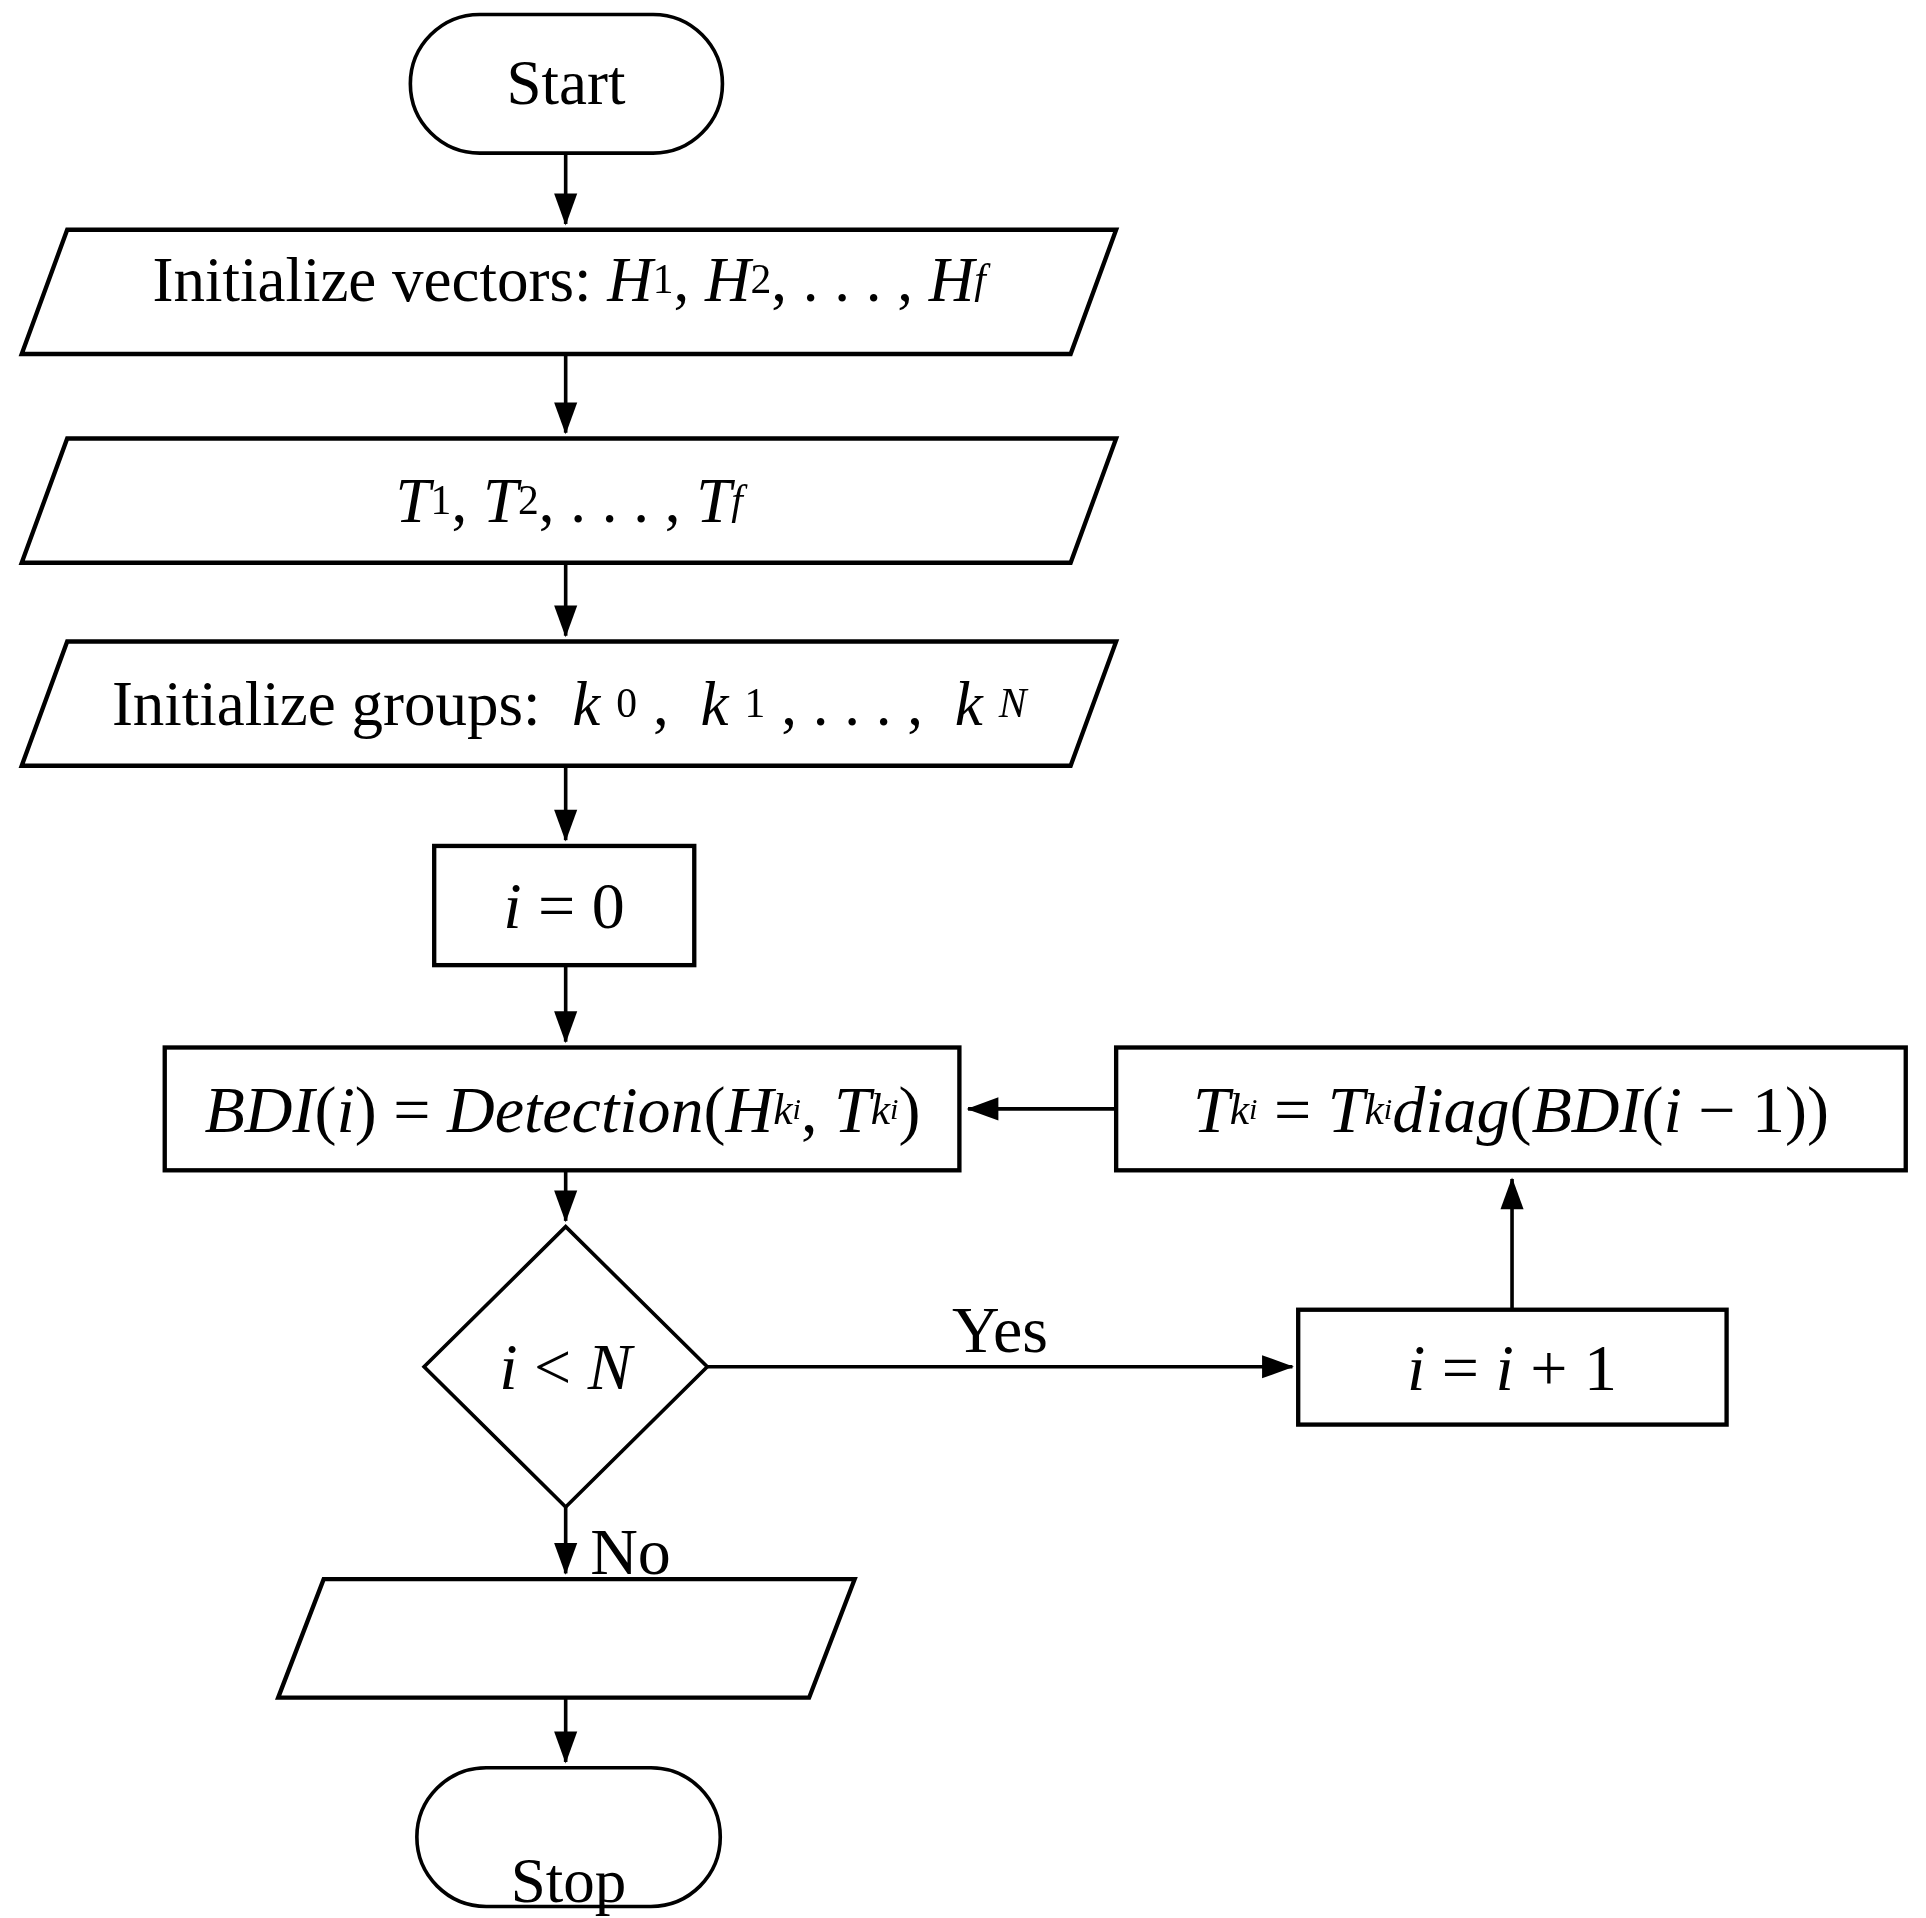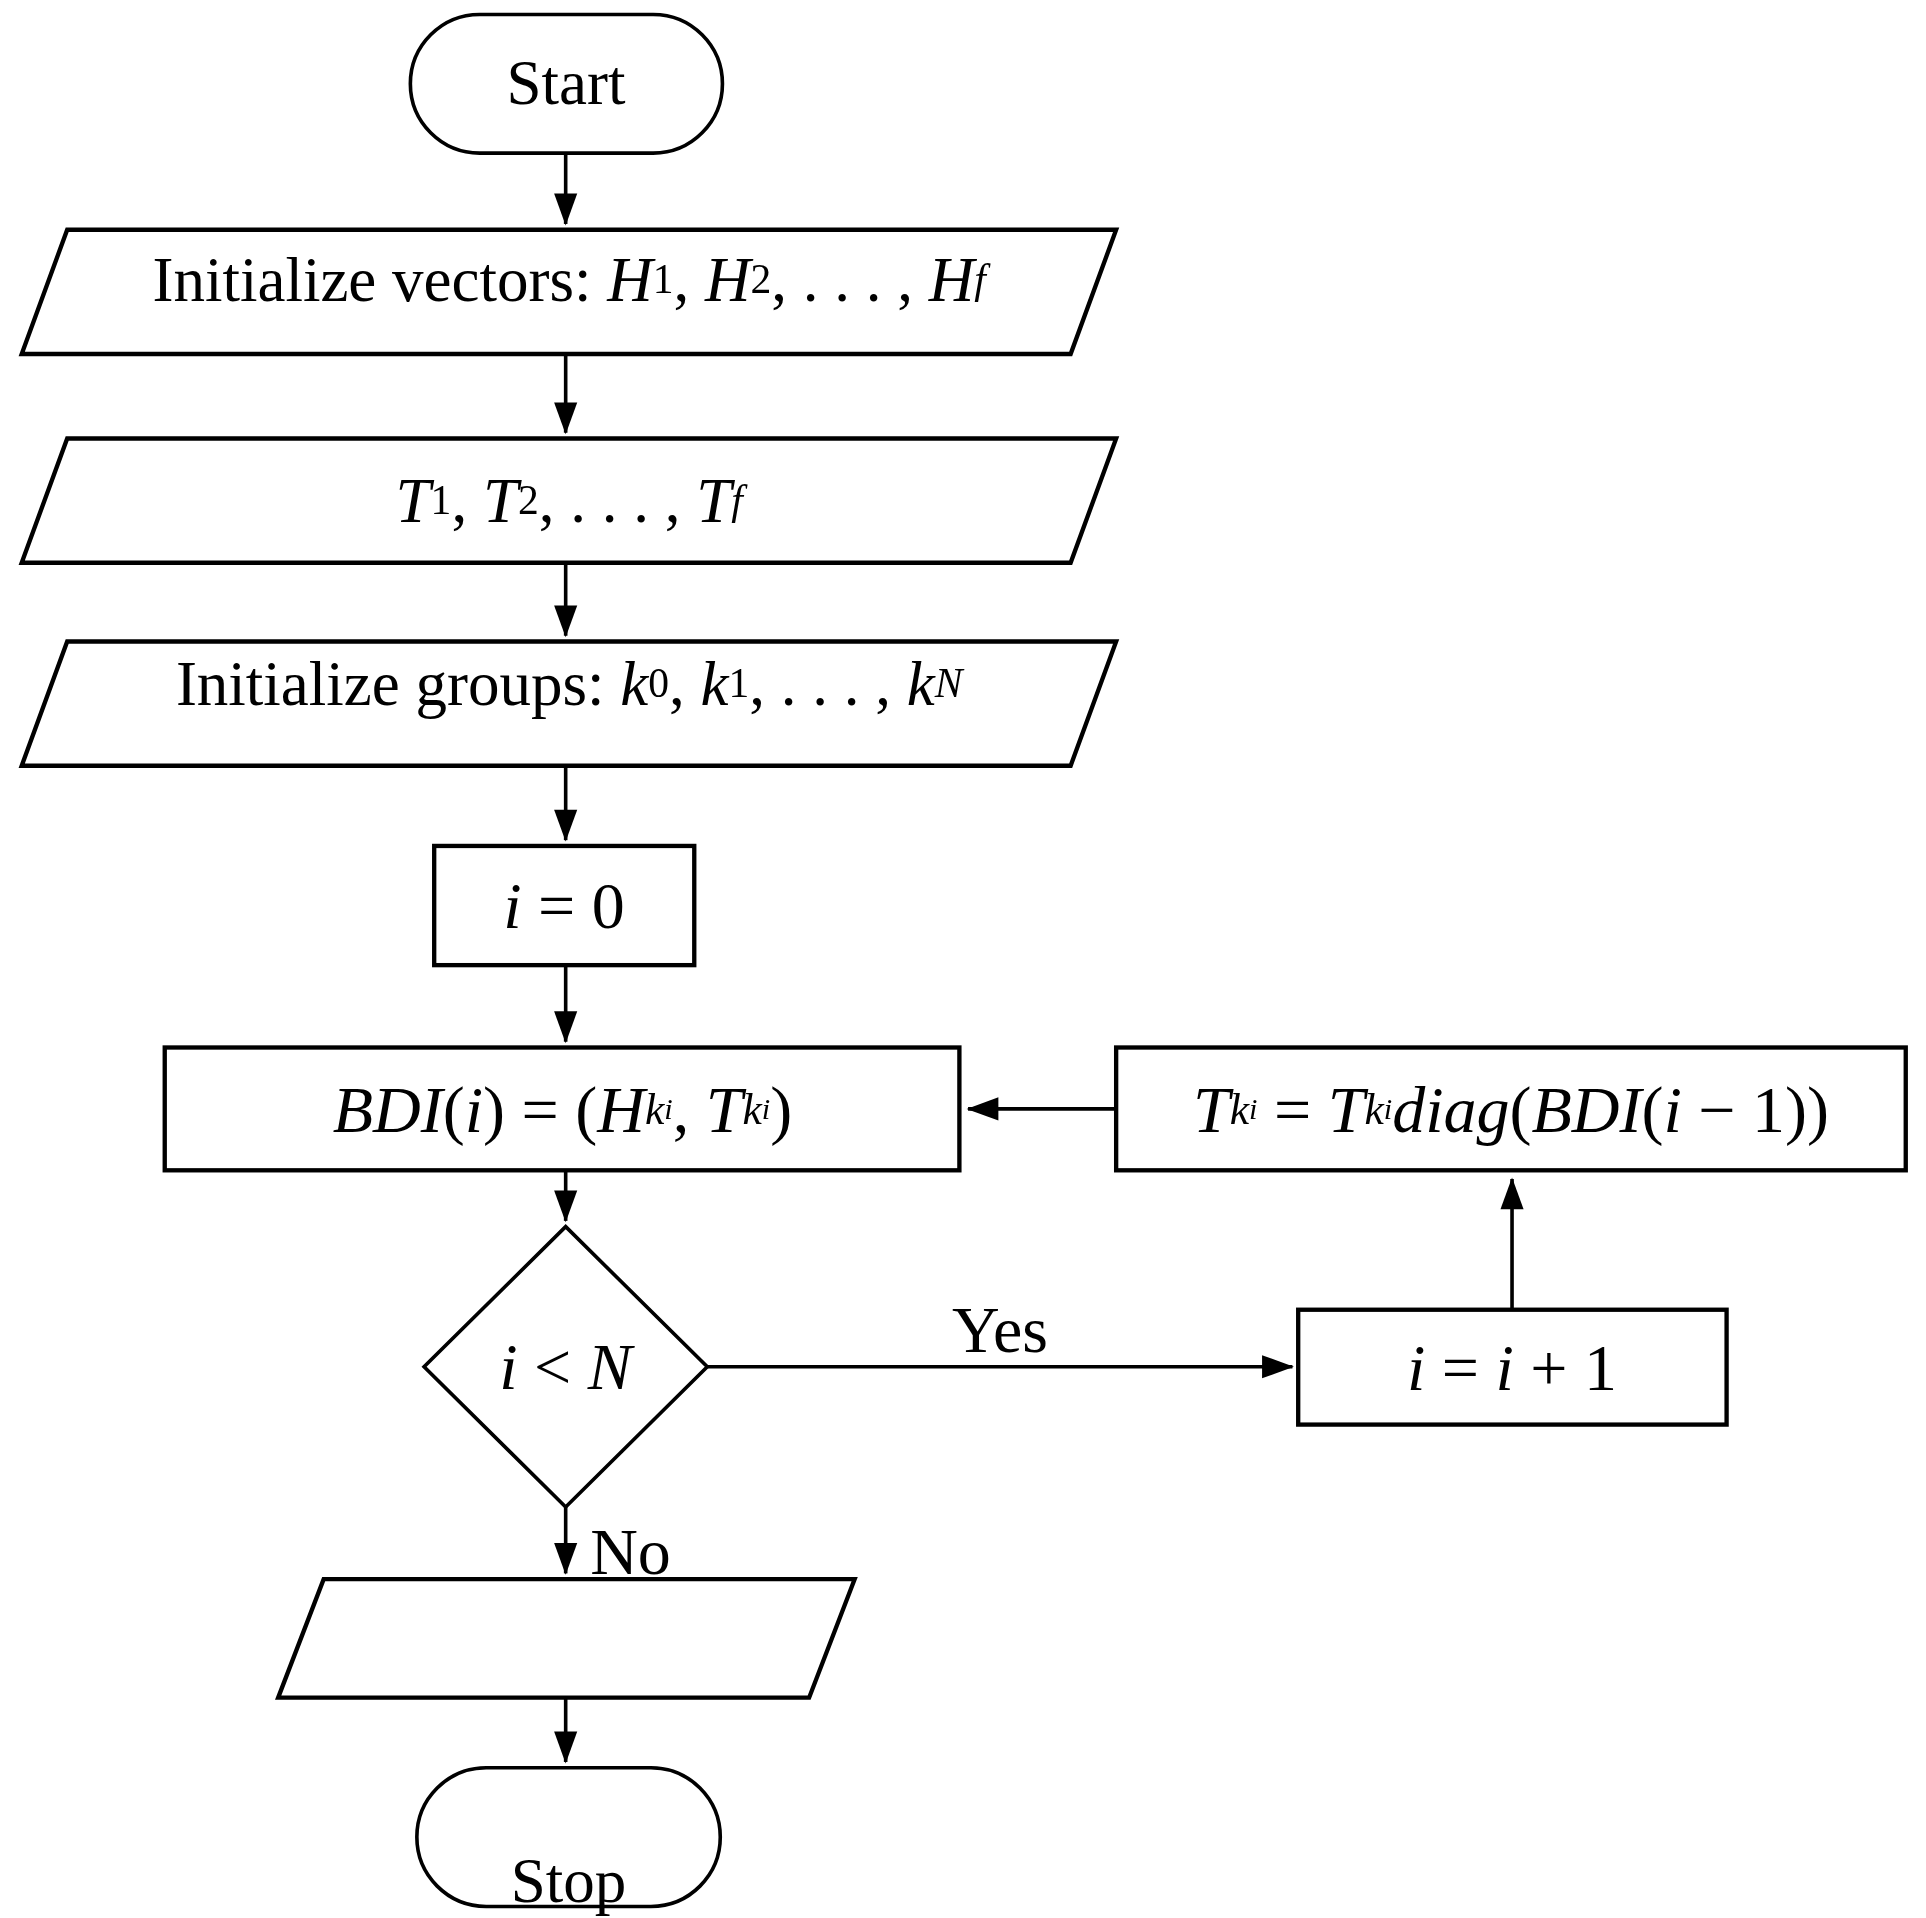--- a/index.html
+++ b/index.html
@@ -125,21 +125,21 @@
       <span class="sg-it">T</span>
       <span class="sg-sub">1</span>
       <span class="sg-rm">, </span>
       <span class="sg-it">T</span>
       <span class="sg-sub">2</span>
       <span class="sg-rm">, . . . , </span>
       <span class="sg-it">T</span>
       <span class="sg-isub">f</span>
     </div>
 
-  <div class="node-label big" style="left:21.7px; top:622px; width:1095px; height:124px;">
+  <div class="node-label big" style="left:21.7px; top:642px; width:1095px; height:124px;gap:16px;">
       <span class="sg-rm">Initialize groups: </span>
       <span class="sg-it">k</span>
       <span class="sg-sub">0</span>
       <span class="sg-rm">, </span>
       <span class="sg-it">k</span>
       <span class="sg-sub">1</span>
       <span class="sg-rm">, . . . , </span>
       <span class="sg-it">k</span>
       <span class="sg-isub">N</span>
     </div>
@@ -147,20 +147,21 @@
   <div class="node-label" style="left:434px; top:846px; width:260px; height:119px;">
       <span class="sg-it">i</span>
       <span class="sg-rm"> = 0</span>
     </div>
 
   <div class="node-label" style="left:165px; top:1048px; width:795px; height:123px;">
       <span class="sg-it">BDI</span>
       <span class="sg-rm">(</span>
       <span class="sg-it">i</span>
       <span class="sg-rm">) = </span>
+      <span class="sg-it">Detection</span>
       <span class="sg-rm">(</span>
       <span class="sg-it">H</span>
       <span class="sg-isub">k</span>
       <span class="sg-isub2">i</span>
       <span class="sg-rm">, </span>
       <span class="sg-it">T</span>
       <span class="sg-isub">k</span>
       <span class="sg-isub2">i</span>
       <span class="sg-rm">)</span>
     </div>

